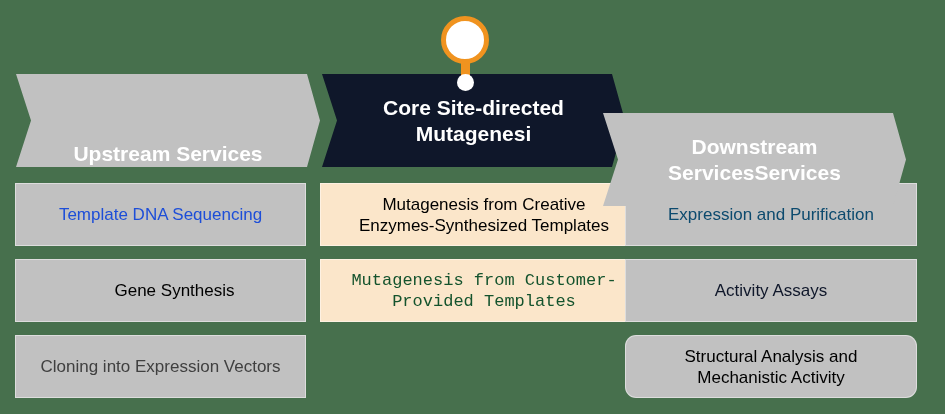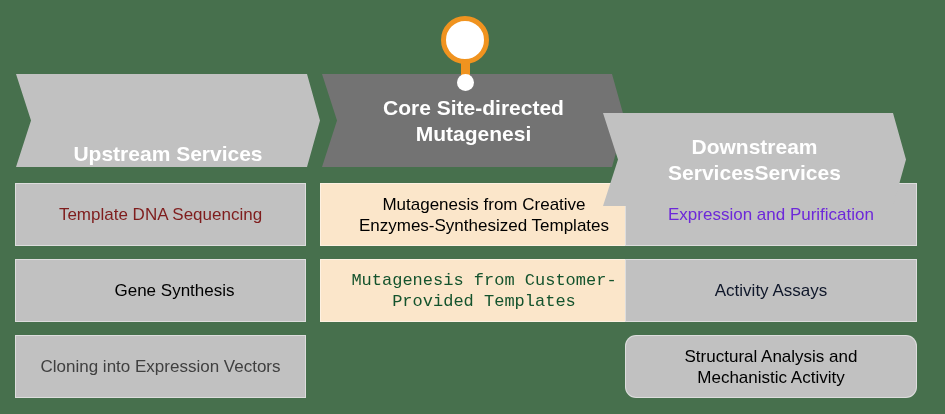--- a/index.html
+++ b/index.html
@@ -90,50 +90,50 @@
   <div>
     <div class="pin-head" style="border-color: rgb(240, 147, 31); background: rgb(255, 255, 255);"></div>
     <div class="pin-stem" style="background: rgb(240, 147, 31);"></div>
     <div class="pin-dot" style="background: rgb(255, 255, 255);"></div>
   </div>
 
   <div class="arrow h1" style="background: rgb(193, 193, 193); color: rgb(255, 255, 255); justify-content: flex-end;">
     <span class="line">Upstream Services</span>
   </div>
 
-  <div class="arrow h2" style="background: #737373; color: rgb(255, 255, 255);">
+  <div class="arrow h2" style="background: #0f172a; color: rgb(255, 255, 255);">
     <span class="line">Core Site-directed</span>
     <span class="line">Mutagenesi</span>
   </div>
 
   <div class="arrow h3" style="background: rgb(193, 193, 193); color: rgb(255, 255, 255);">
     <span class="line">Downstream</span>
     <span class="line">ServicesServices</span>
   </div>
 
-  <div class="box b1 r1" style="background: rgb(193, 193, 193); color: #7f1d1d;">
+  <div class="box b1 r1" style="background: rgb(193, 193, 193); color: #1d4ed8;">
     <span class="line">Template DNA Sequencing</span>
   </div>
   <div class="box b1 r2" style="background: rgb(193, 193, 193); color: rgb(0, 0, 0); padding-left: 28px;">
     <span class="line">Gene Synthesis</span>
   </div>
   <div class="box b1 r3" style="background: rgb(193, 193, 193); color: #404040;">
     <span class="line">Cloning into Expression Vectors</span>
   </div>
 
   <div class="box b2 r1" style="background: rgb(251, 230, 202); color: rgb(0, 0, 0);">
     <span class="line">Mutagenesis from Creative</span>
     <span class="line">Enzymes-Synthesized Templates</span>
   </div>
   <div class="box b2 r2" style="background: rgb(251, 230, 202); color: #14532d; font-family: Liberation Mono, monospace;">
     <span class="line">Mutagenesis from Customer-</span>
     <span class="line">Provided Templates</span>
   </div>
 
-  <div class="box b3 r1" style="background: rgb(193, 193, 193); color: #6d28d9;">
+  <div class="box b3 r1" style="background: rgb(193, 193, 193); color: #0c4a6e;">
     <span class="line">Expression and Purification</span>
   </div>
   <div class="box b3 r2" style="background: rgb(193, 193, 193); color: #0f172a;">
     <span class="line">Activity Assays</span>
   </div>
   <div class="box b3 r3" style="background: rgb(193, 193, 193); color: rgb(0, 0, 0); border-radius: 11px;">
     <span class="line">Structural Analysis and</span>
     <span class="line">Mechanistic Activity</span>
   </div>
 

